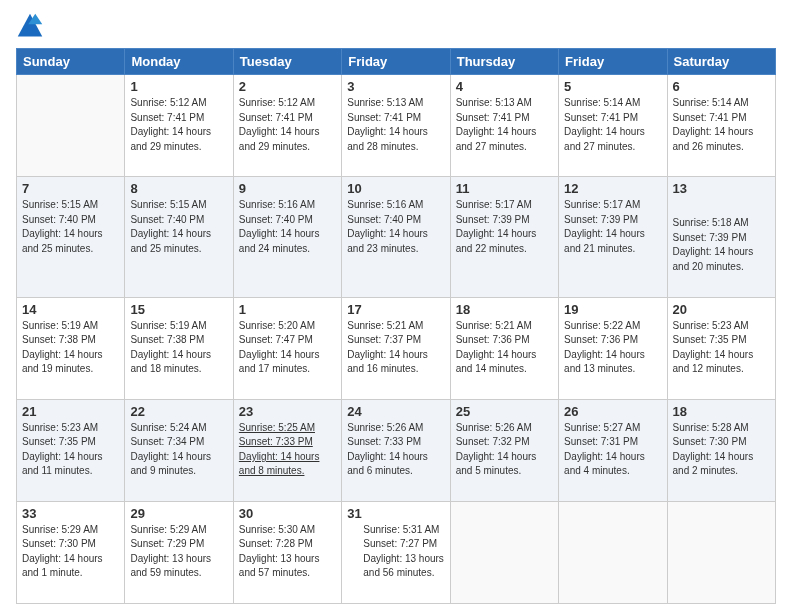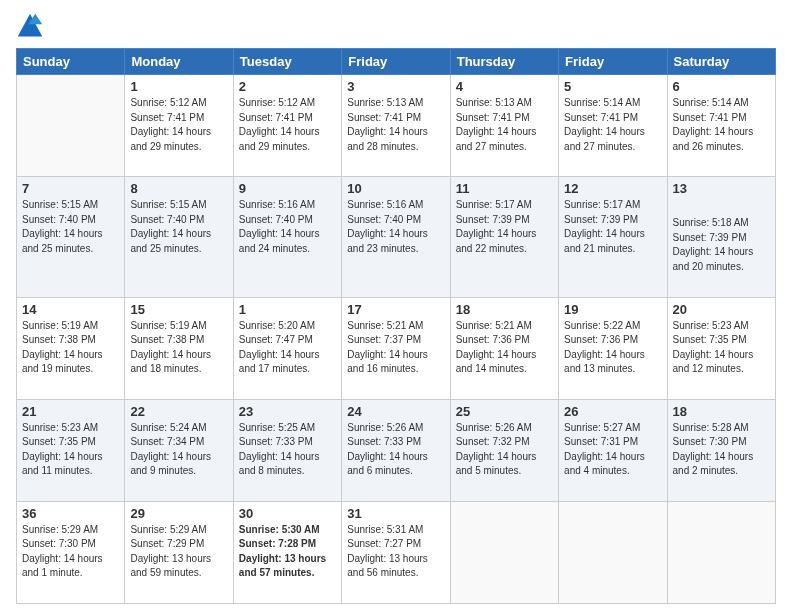--- a/index.html
+++ b/index.html
@@ -294,21 +294,21 @@
           </td>
           <td>
             <span class="day-num">22</span>
             <div class="day-info" style="white-space: pre-line;">Sunrise: 5:24 AM
 Sunset: 7:34 PM
 Daylight: 14 hours
 and 9 minutes.</div>
           </td>
           <td>
             <span class="day-num">23</span>
-            <div class="day-info" style="white-space: pre-line;">Sunrise: 5:25 AM
+            <div class="day-info" style="white-space: pre-line; text-decoration: underline;">Sunrise: 5:25 AM
 Sunset: 7:33 PM
 Daylight: 14 hours
 and 8 minutes.</div>
           </td>
           <td>
             <span class="day-num">24</span>
             <div class="day-info" style="white-space: pre-line;">Sunrise: 5:26 AM
 Sunset: 7:33 PM
 Daylight: 14 hours
 and 6 minutes.</div>
@@ -330,43 +330,43 @@
           <td>
             <span class="day-num">18</span>
             <div class="day-info" style="white-space: pre-line;">Sunrise: 5:28 AM
 Sunset: 7:30 PM
 Daylight: 14 hours
 and 2 minutes.</div>
           </td>
         </tr>
         <tr>
           <td>
-            <span class="day-num">36</span>
+            <span class="day-num">33</span>
             <div class="day-info" style="white-space: pre-line;">Sunrise: 5:29 AM
 Sunset: 7:30 PM
 Daylight: 14 hours
 and 1 minute.</div>
           </td>
           <td>
             <span class="day-num">29</span>
             <div class="day-info" style="white-space: pre-line;">Sunrise: 5:29 AM
 Sunset: 7:29 PM
 Daylight: 13 hours
 and 59 minutes.</div>
           </td>
           <td>
             <span class="day-num">30</span>
-            <div class="day-info" style="white-space: pre-line; font-weight: bold;">Sunrise: 5:30 AM
+            <div class="day-info" style="white-space: pre-line;">Sunrise: 5:30 AM
 Sunset: 7:28 PM
 Daylight: 13 hours
 and 57 minutes.</div>
           </td>
           <td>
             <span class="day-num">31</span>
-            <div class="day-info" style="white-space: pre-line;">Sunrise: 5:31 AM
+            <div class="day-info" style="white-space: pre-line; margin-left: 16px;">Sunrise: 5:31 AM
 Sunset: 7:27 PM
 Daylight: 13 hours
 and 56 minutes.</div>
           </td>
           <td class="empty-cell"></td>
           <td class="empty-cell"></td>
           <td class="empty-cell"></td>
         </tr>
       </tbody>
   </table>

